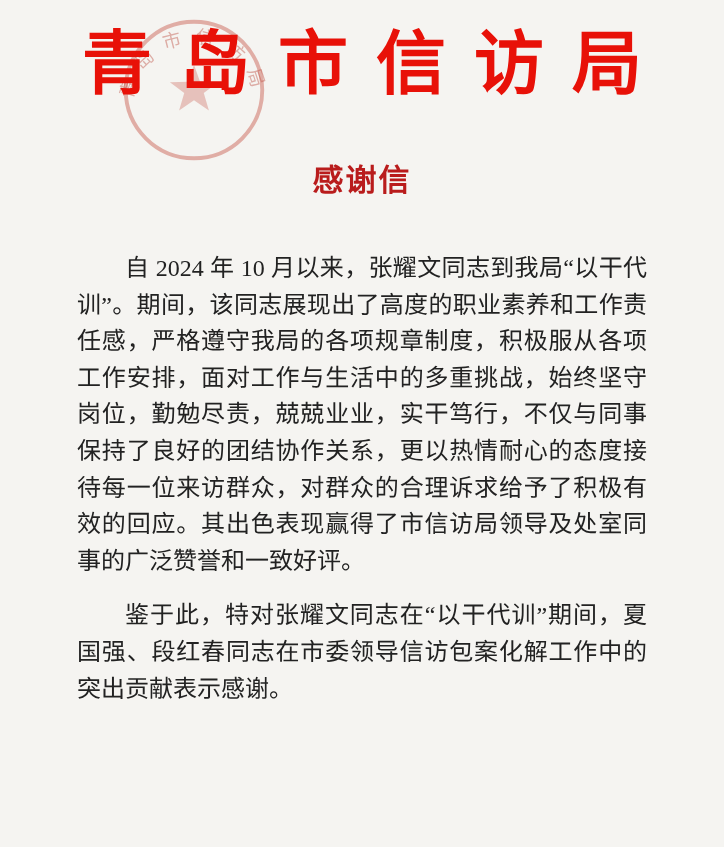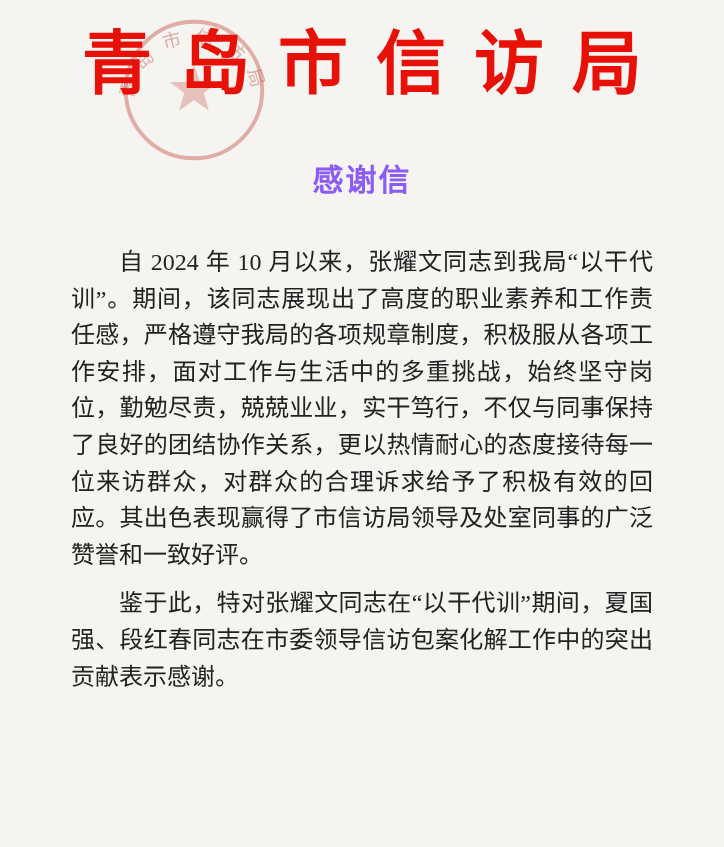--- a/index.html
+++ b/index.html
@@ -46,42 +46,42 @@
   }
   
   .doc-title {
     position: absolute;
     top: 155px;
     left: 0;
     width: 724px;
     text-align: center;
     font-size: 31px;
     font-weight: bold;
-    color: #8b5cf6;
+    color: #b91c1c;
     letter-spacing: 2px;
     z-index: 2;
   }
   
   .letter-body {
     position: absolute;
     top: 232px;
     left: 59px;
     width: 606px;
     font-size: 24px;
     line-height: 36.6px;
     color: #222222;
     text-align: justify;
     z-index: 2;
   }
   .salutation {
     margin: 0;
     text-indent: 0;
   }
   .letter-body p.para {
-    margin: 12px;
+    margin: 18px;
     text-indent: 2em;
     font-family: Liberation Serif, serif;
   }
 </style>
 </head>
 <body>
 
 <div class="page">
 
   <svg class="seal" viewBox="0 0 160 160" aria-hidden="true">

